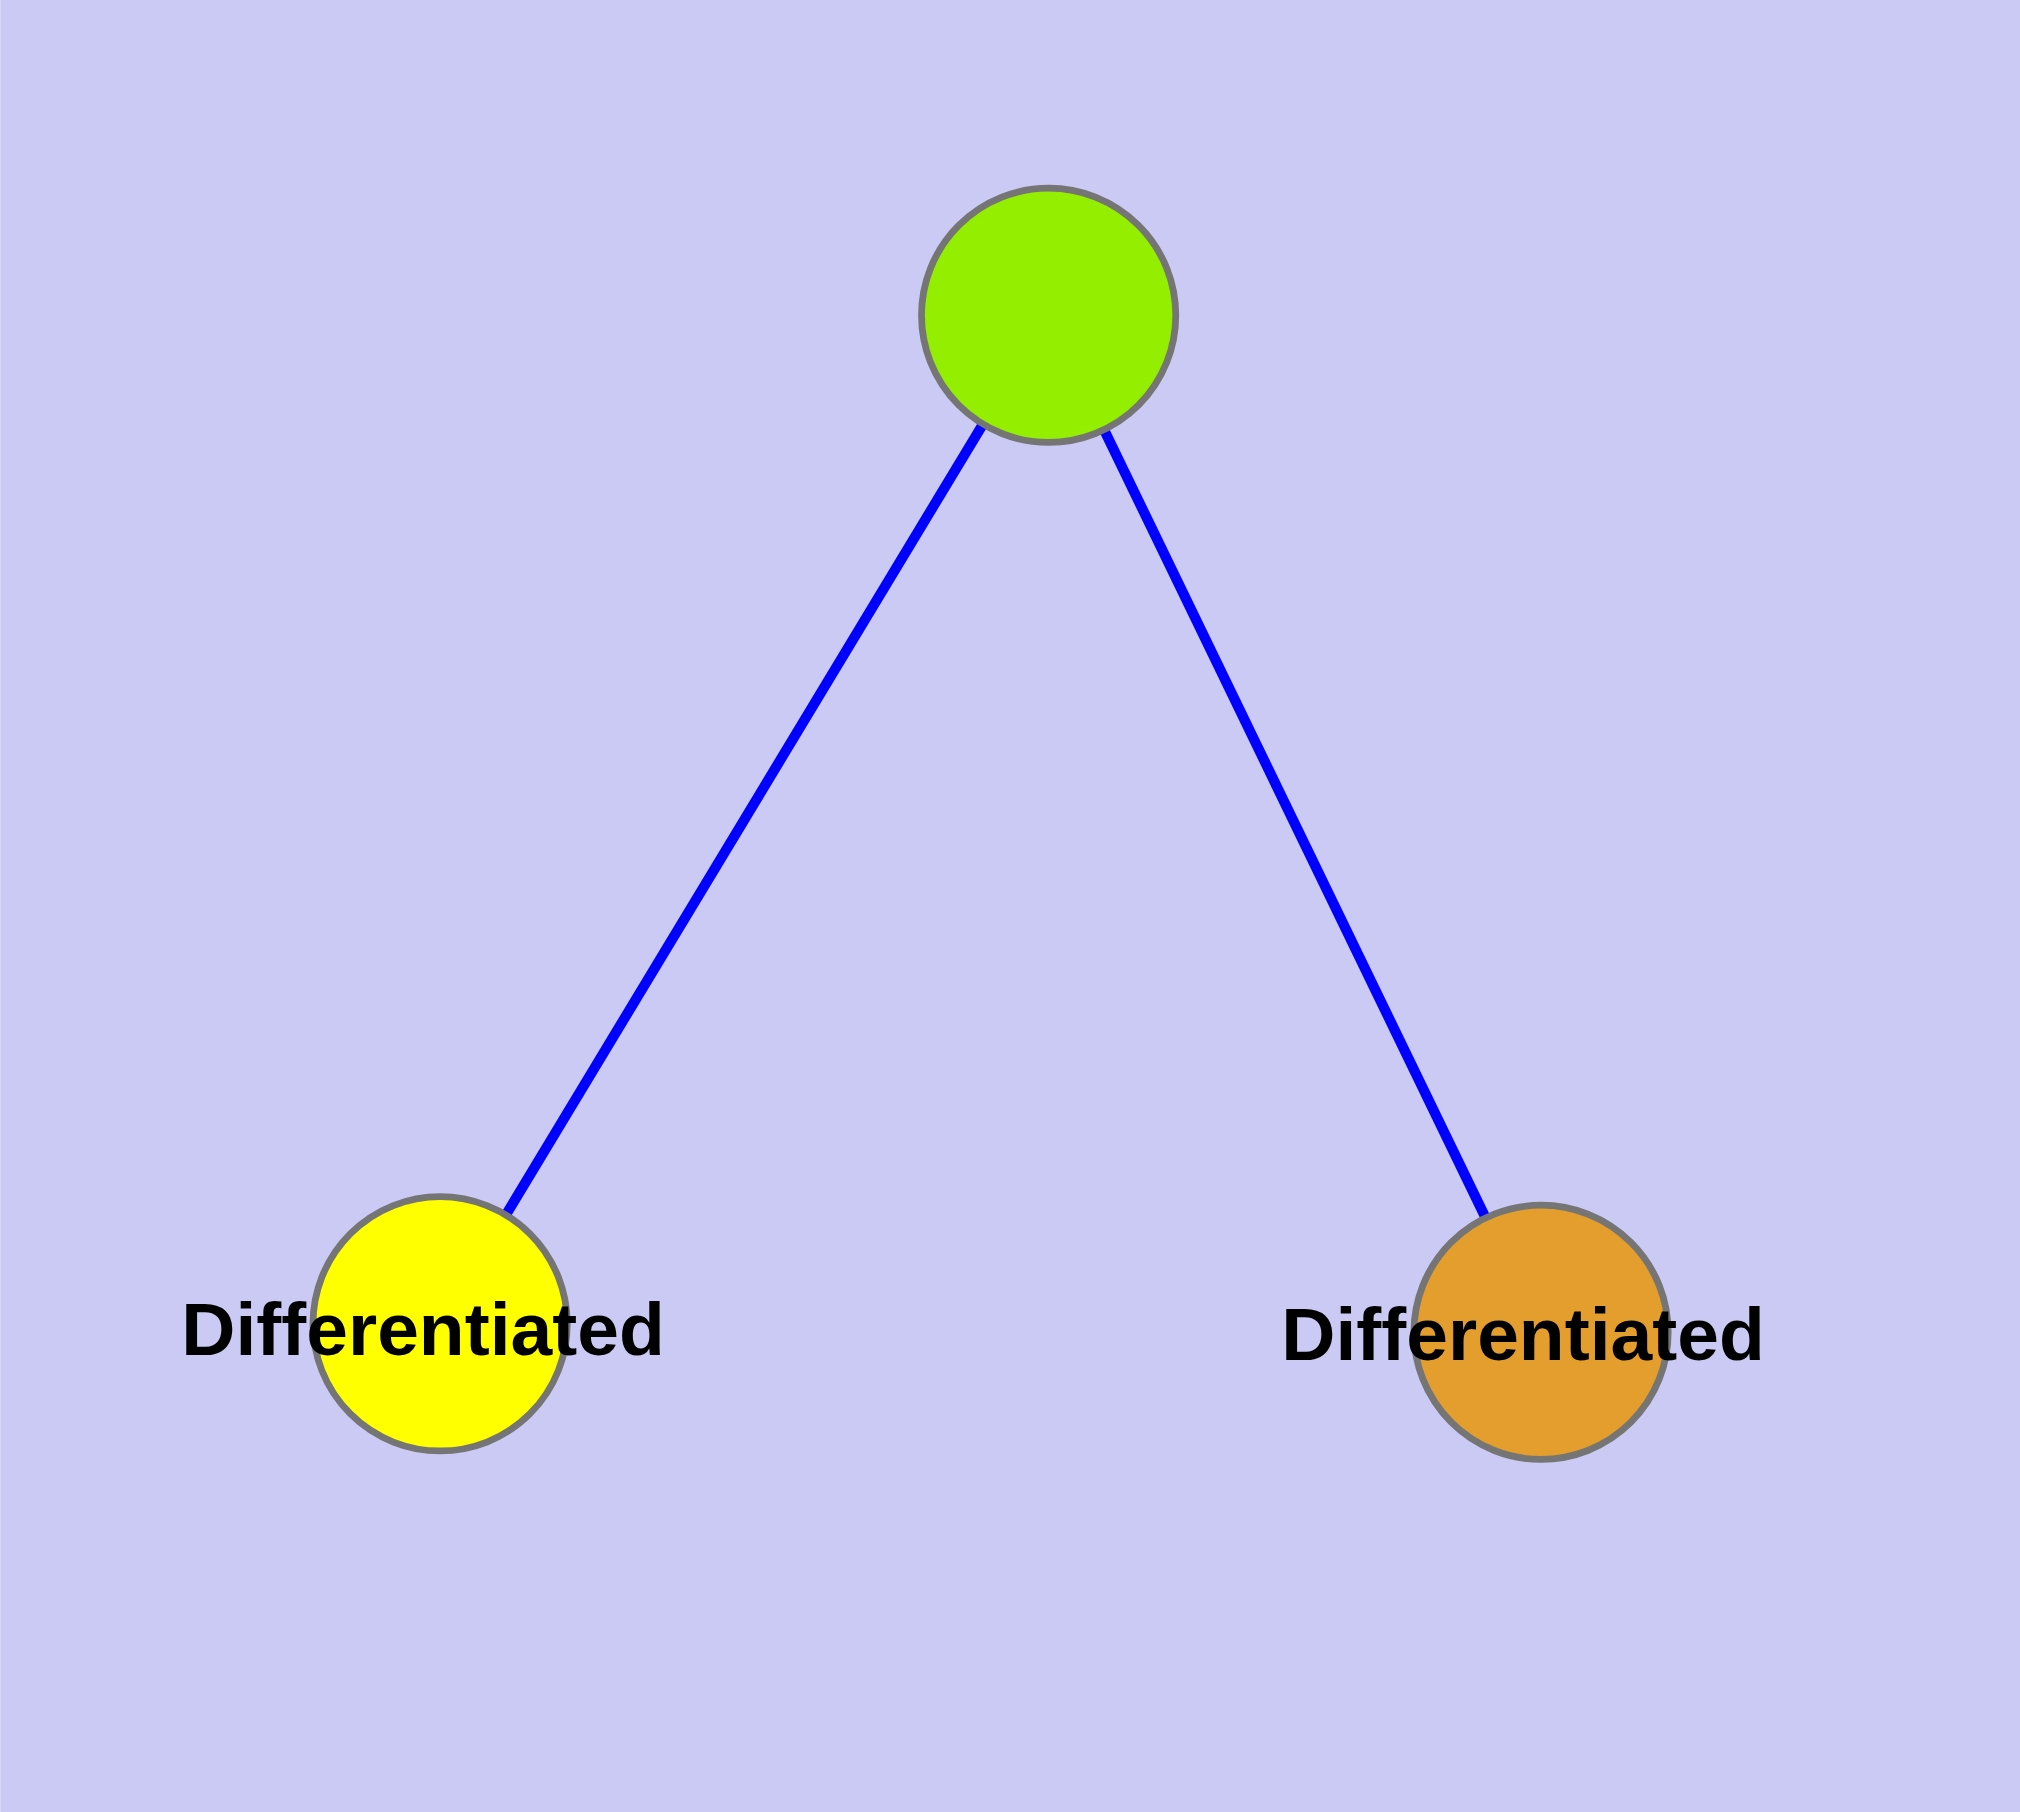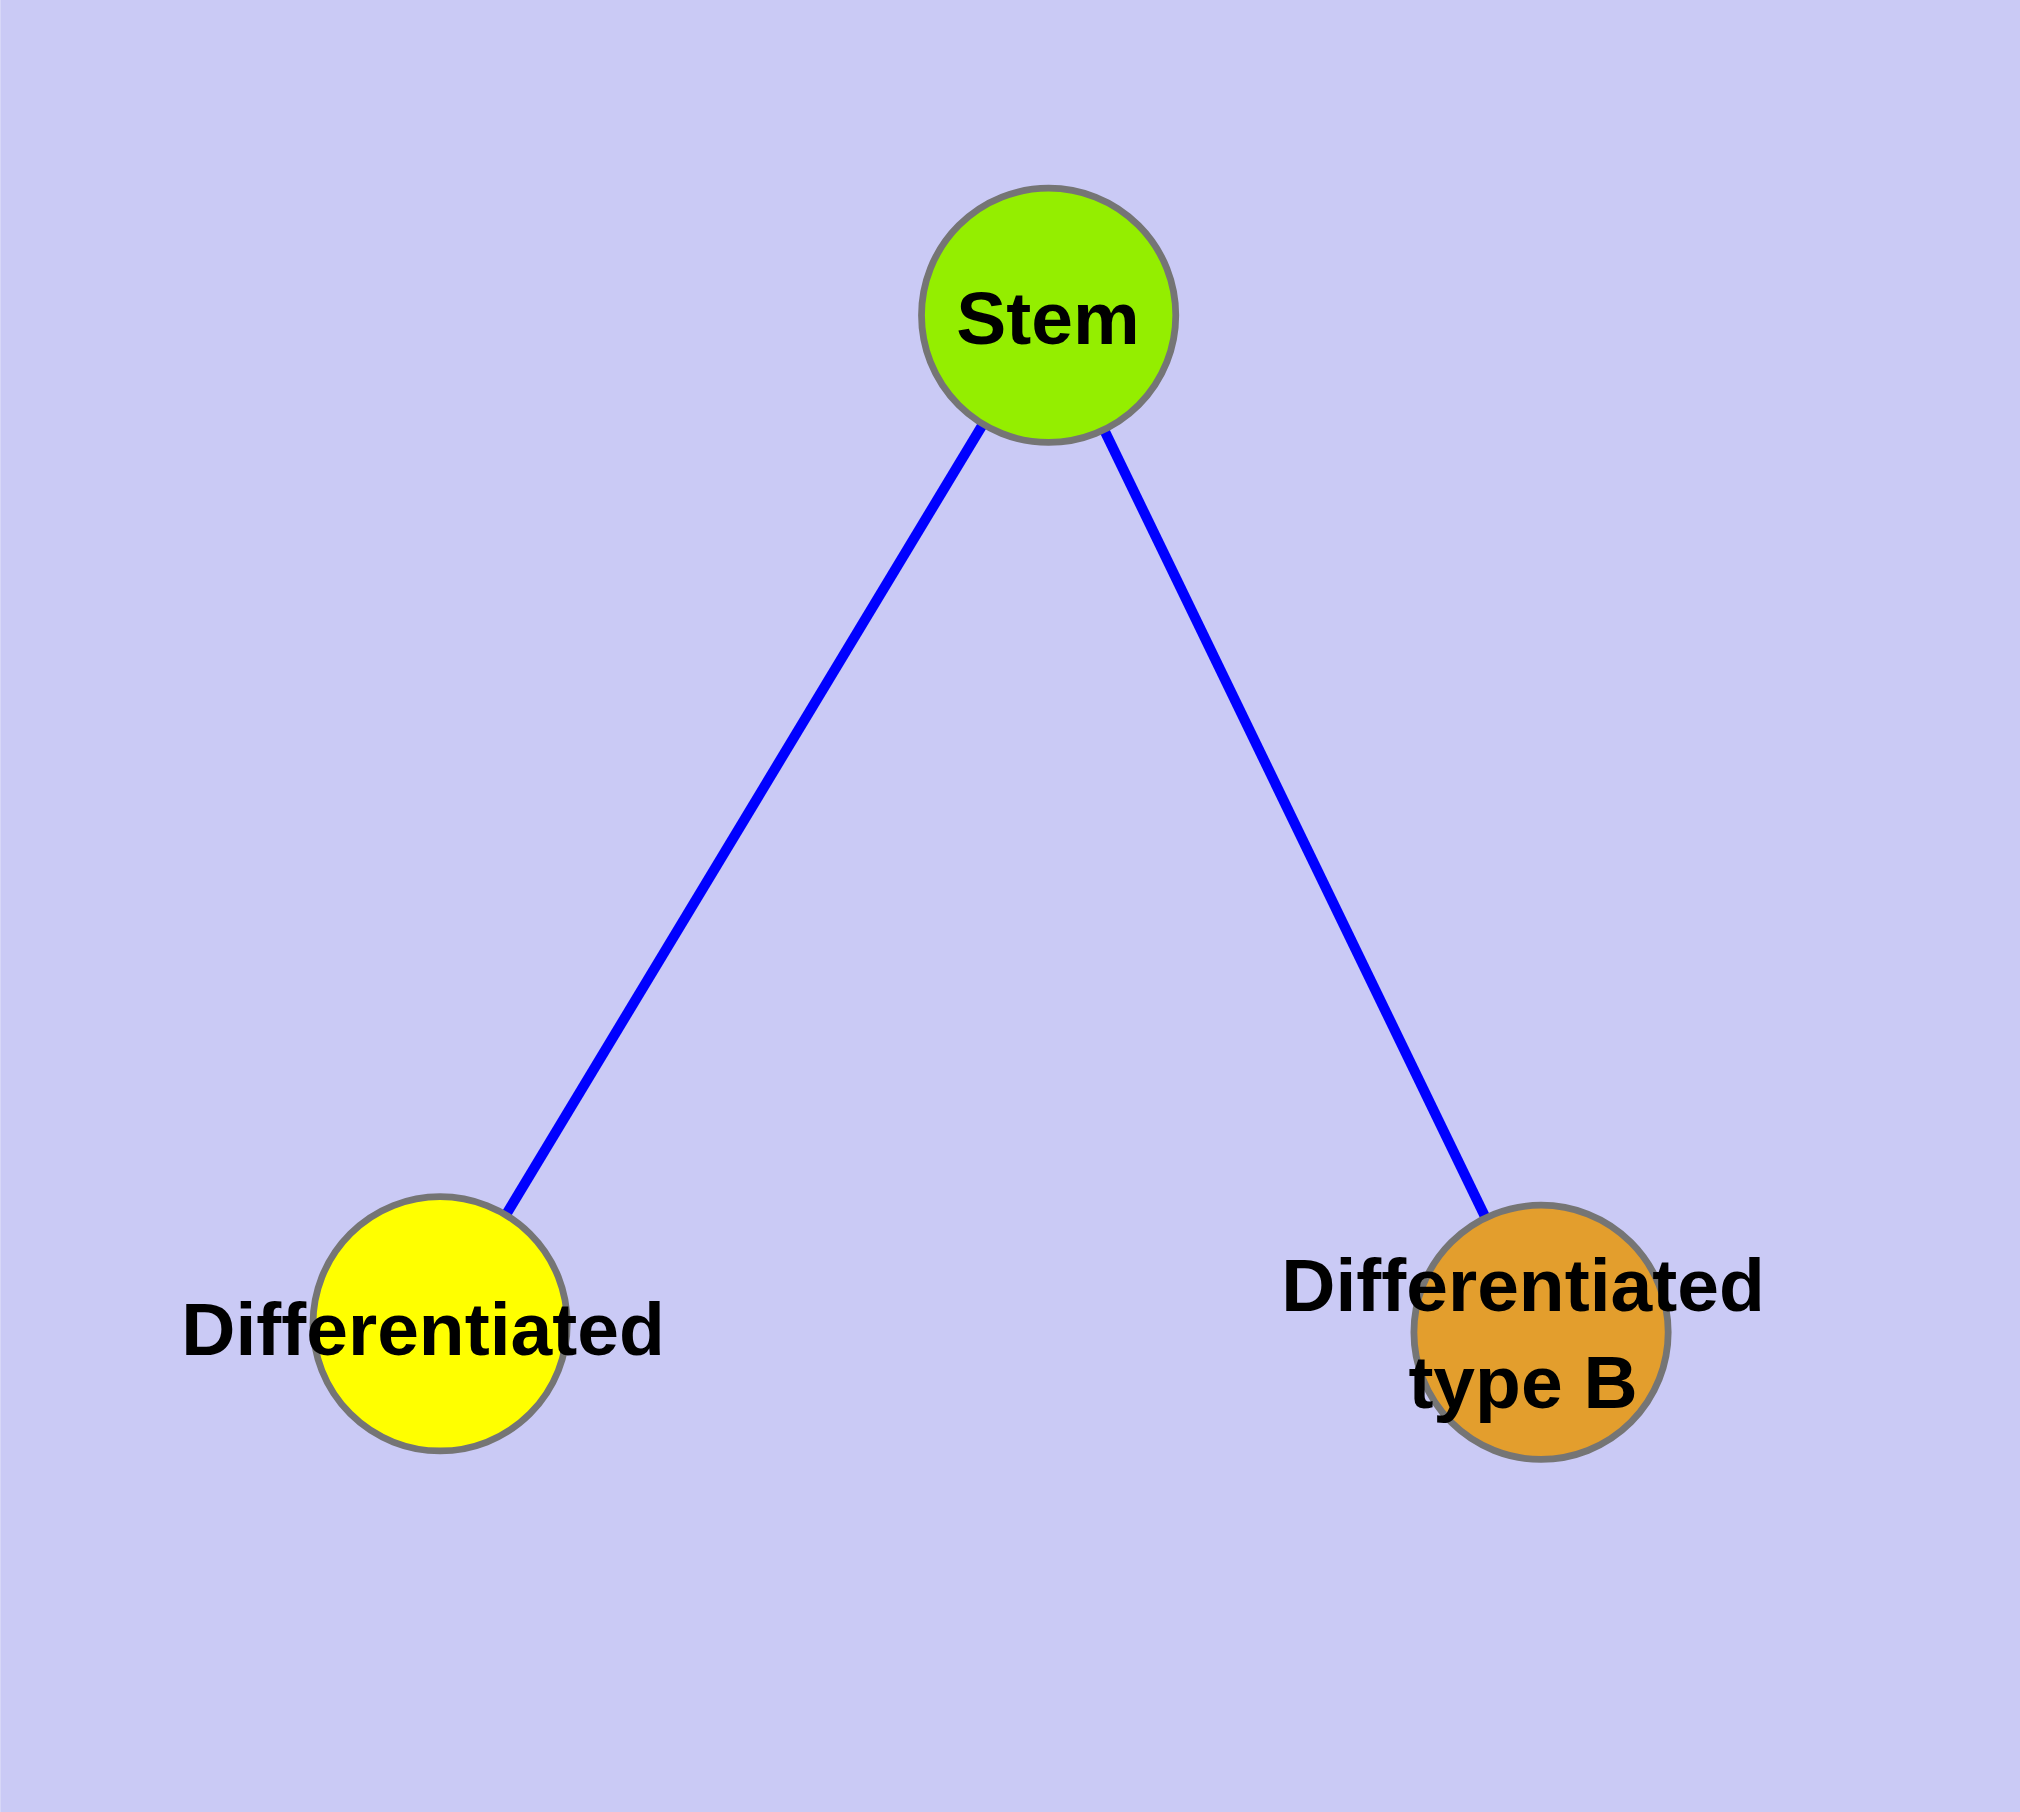--- a/index.html
+++ b/index.html
@@ -49,27 +49,23 @@
 
     <line x1="1237" y1="372" x2="1818" y2="1572" stroke-width="12" stroke="#0000FF"></line>
 
     <circle cx="1237" cy="372" r="150" stroke-width="8" fill="#94EE00" stroke="#757575"></circle>
 
     <circle cx="519" cy="1562" r="150" stroke-width="8" fill="#FFFF00" stroke="#757575"></circle>
 
     <circle cx="1818" cy="1572" r="150" stroke-width="8" fill="#E39E2D" stroke="#757575"></circle>
   </svg>
 
-  <div class="node-label" id="label-stem">
-    <div>Stem</div>
-  </div>
 
   <div class="node-label" id="label-typeA">
     <div>Differentiated</div>
   </div>
 
   <div class="node-label" id="label-typeB">
     <div>Differentiated</div>
-    <div>type B</div>
   </div>
 
 </div>
 
 
 </body></html>

